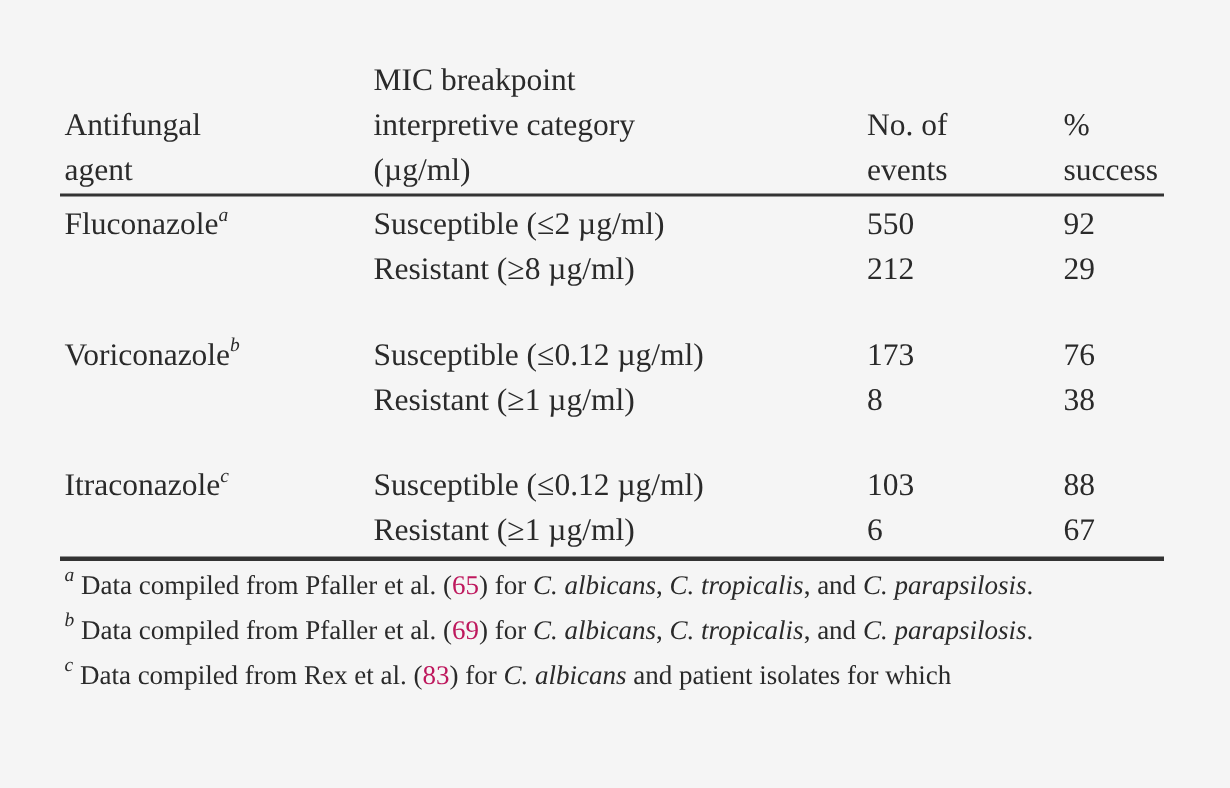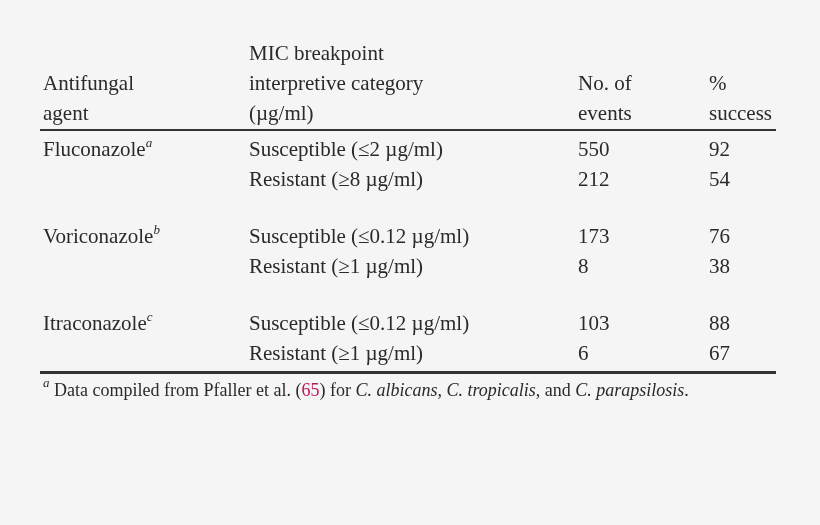--- a/index.html
+++ b/index.html
@@ -59,21 +59,21 @@
 
   <div class="row" style="top:134px;">
     <div class="c col1"><span>Fluconazole</span><sup>a</sup></div>
     <div class="c col2">Susceptible (≤2 µg/ml)</div>
     <div class="c col3">550</div>
     <div class="c col4">92</div>
   </div>
   <div class="row" style="top:164px;text-align:right;">
     <div class="c col2">Resistant (≥8 µg/ml)</div>
     <div class="c col3">212</div>
-    <div class="c col4">54</div>
+    <div class="c col4">29</div>
   </div>
 
   <div class="row" style="top:221px;">
     <div class="c col1"><span>Voriconazole</span><sup>b</sup></div>
     <div class="c col2">Susceptible (≤0.12 µg/ml)</div>
     <div class="c col3">173</div>
     <div class="c col4">76</div>
   </div>
   <div class="row" style="top:251px;">
     <div class="c col2">Resistant (≥1 µg/ml)</div>
@@ -90,14 +90,16 @@
   <div class="row" style="top:338px;">
     <div class="c col2">Resistant (≥1 µg/ml)</div>
     <div class="c col3">6</div>
     <div class="c col4">67</div>
   </div>
 
   <div class="rule-thick" style="top:371px;"></div>
 
   <div class="notes">
     <div class="note"><sup>a</sup><span> Data compiled from Pfaller et al. (</span><span class="ref">65</span><span>) for </span><i>C. albicans</i><span>, </span><i>C. tropicalis</i><span>, and </span><i>C. parapsilosis</i><span>.</span></div>
+    <div class="note"><sup>b</sup><span> Data compiled from Pfaller et al. (</span><span class="ref">69</span><span>) for </span><i>C. albicans</i><span>, </span><i>C. tropicalis</i><span>, and </span><i>C. parapsilosis</i><span>.</span></div>
+    <div class="note"><sup>c</sup><span> Data compiled from Rex et al. (</span><span class="ref">83</span><span>) for </span><i>C. albicans</i><span> and patient isolates for which</span></div>
   </div>
 </div>
 
 </body></html>

